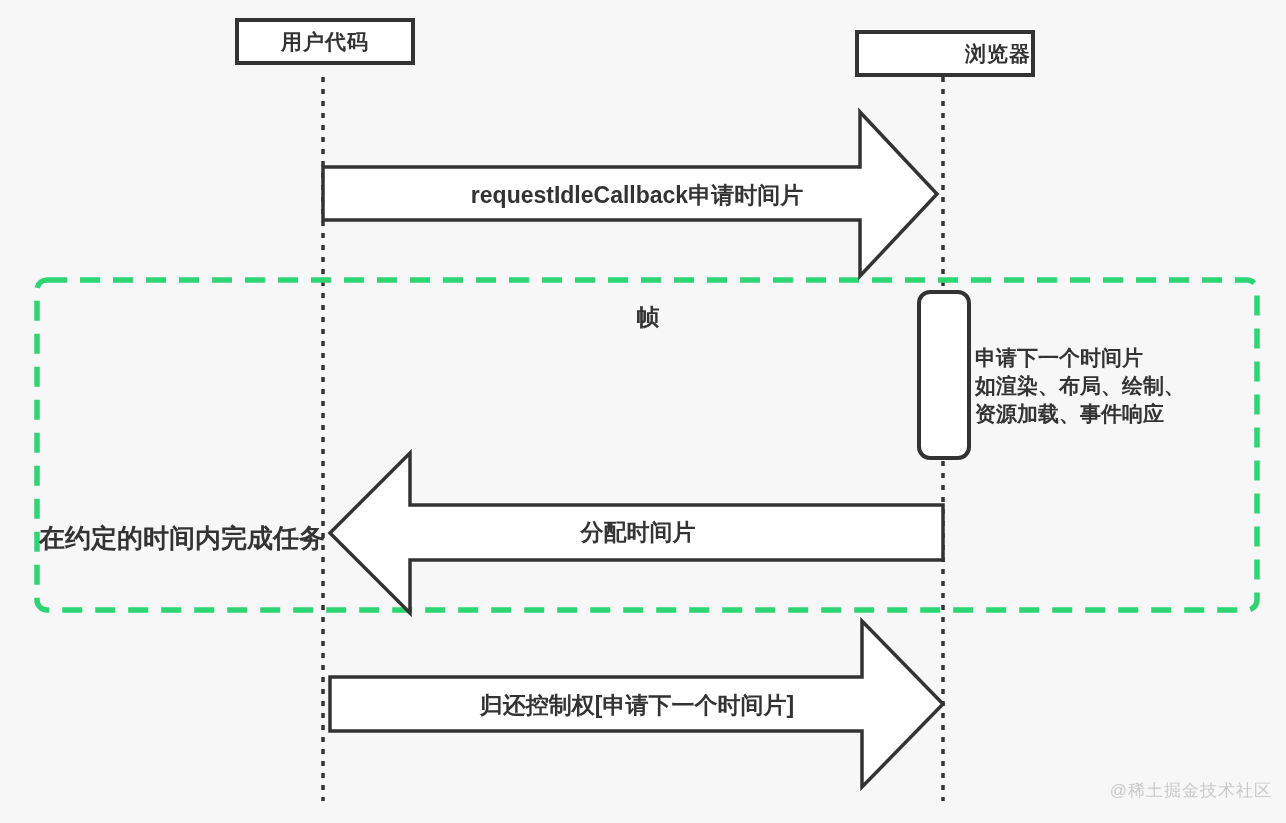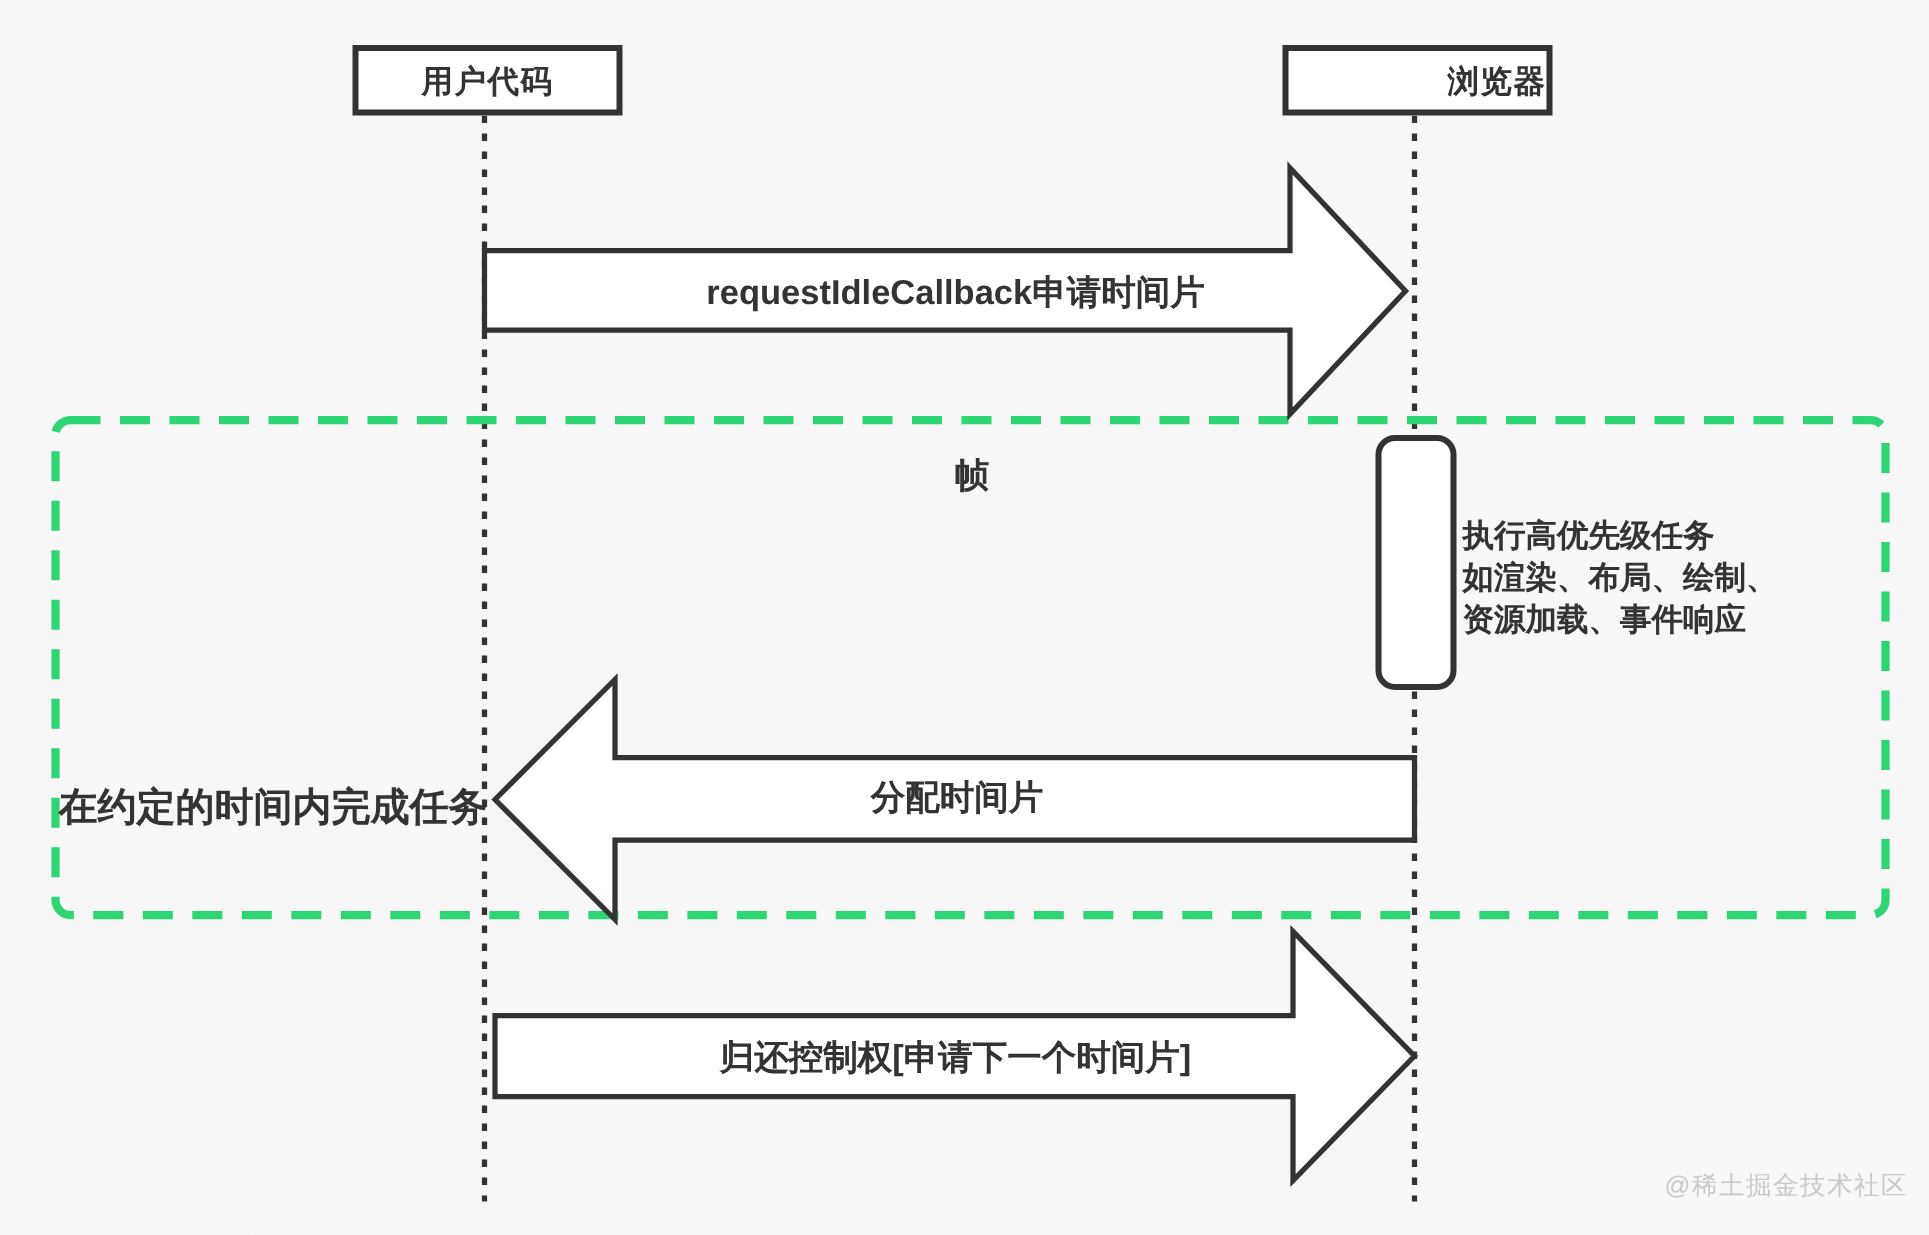--- a/index.html
+++ b/index.html
@@ -21,21 +21,21 @@
   .actor-box{
     position:absolute;
     width:180px;height:47px;
     box-sizing:border-box;
     background:var(--fill);
     border:4px solid var(--stroke);
     display:flex;align-items:center;justify-content:center;
     font-size:21px;font-weight:bold;color:var(--text);
     letter-spacing:1px;
   }
-  .actor-user{left:235px;top:30px;text-align:right;}
+  .actor-user{left:235px;top:18px;text-align:right;}
   .actor-browser{left:855px;top:30px;justify-content:flex-end;}
   .label{
     position:absolute;
     font-weight:bold;color:var(--text);
     white-space:nowrap;
     transform:translate(-50%,-50%);
   }
   .msg-label{font-size:23px;}
   .msg-request{left:637px;top:195px;}
   .msg-allocate{left:638px;top:532px;}
@@ -81,21 +81,21 @@
     <span>浏览器</span>
   </div>
 
   <div class="label msg-label msg-request">requestIdleCallback申请时间片</div>
   <div class="label msg-label msg-allocate">分配时间片</div>
   <div class="label msg-label msg-return">归还控制权[申请下一个时间片]</div>
 
   <div class="label frame-label">帧</div>
 
   <div class="task-note">
-    <div>执行高优先级任务</div>
+    <div>申请下一个时间片</div>
     <div>如渲染、布局、绘制、</div>
     <div>资源加载、事件响应</div>
   </div>
 
   <div class="label left-note">在约定的时间内完成任务</div>
 
   <div class="watermark">@稀土掘金技术社区</div>
 
 </div>
 

